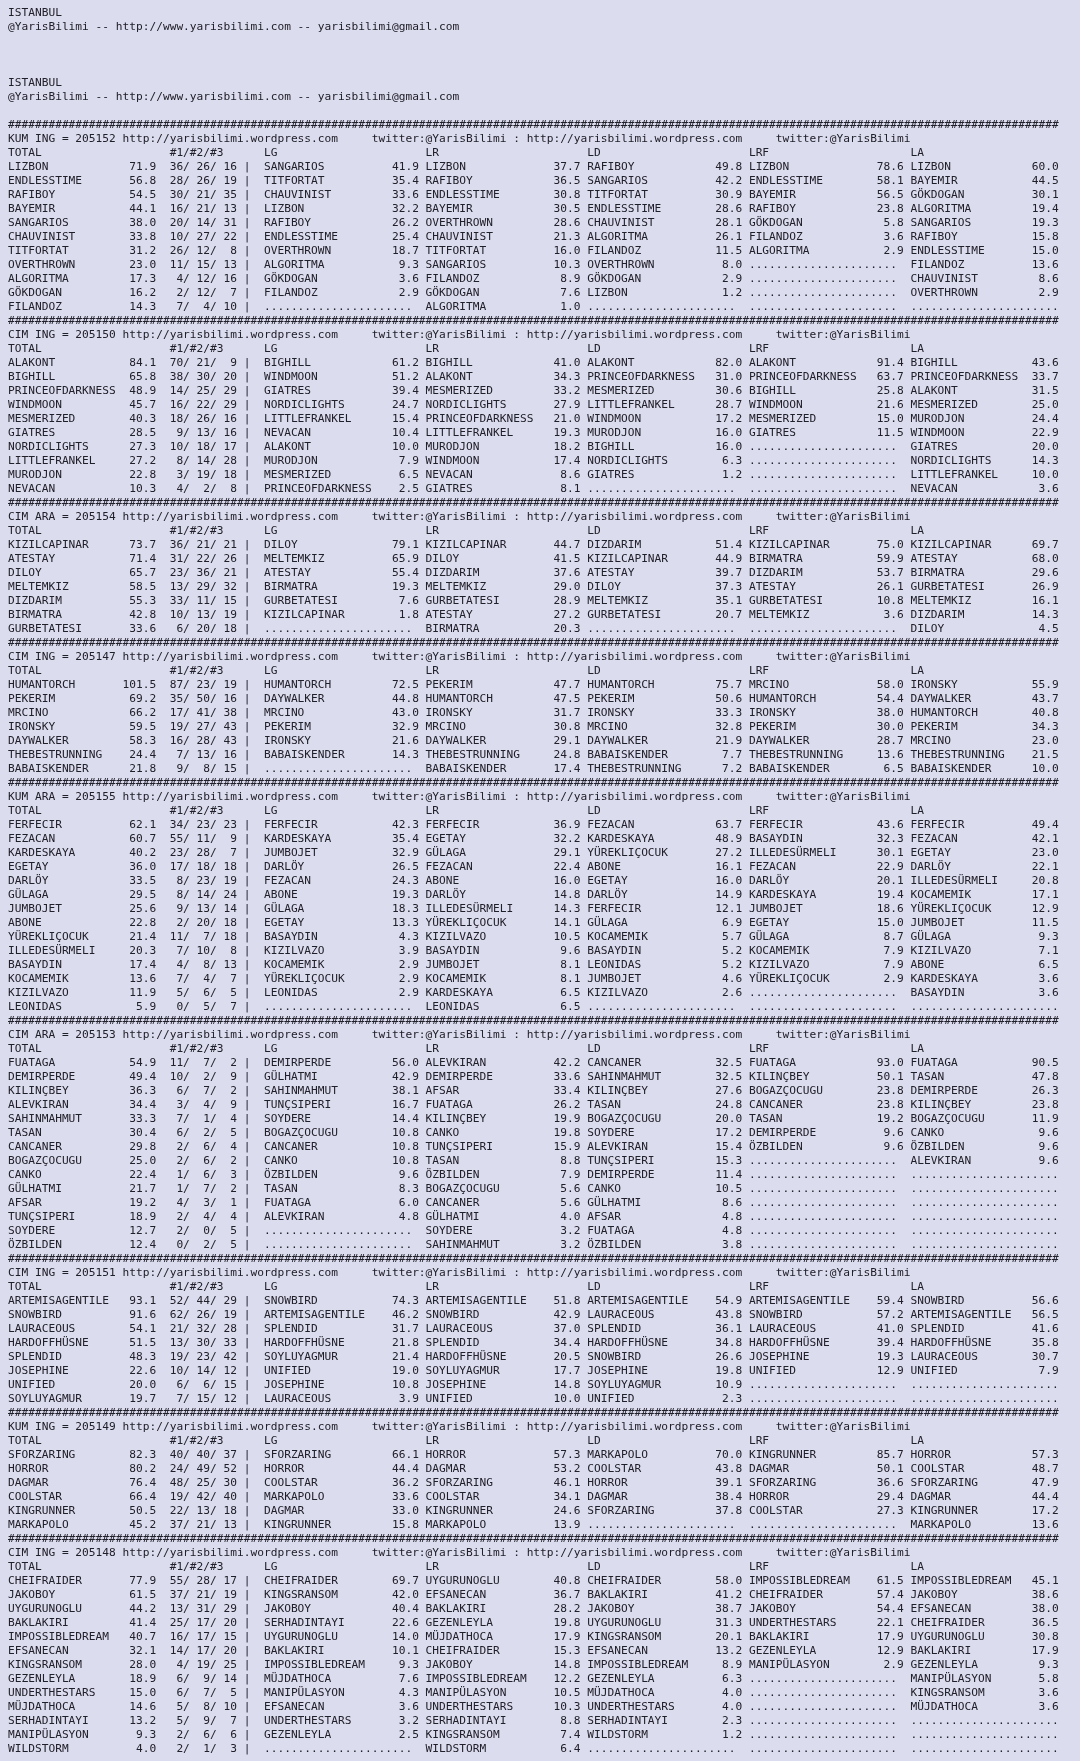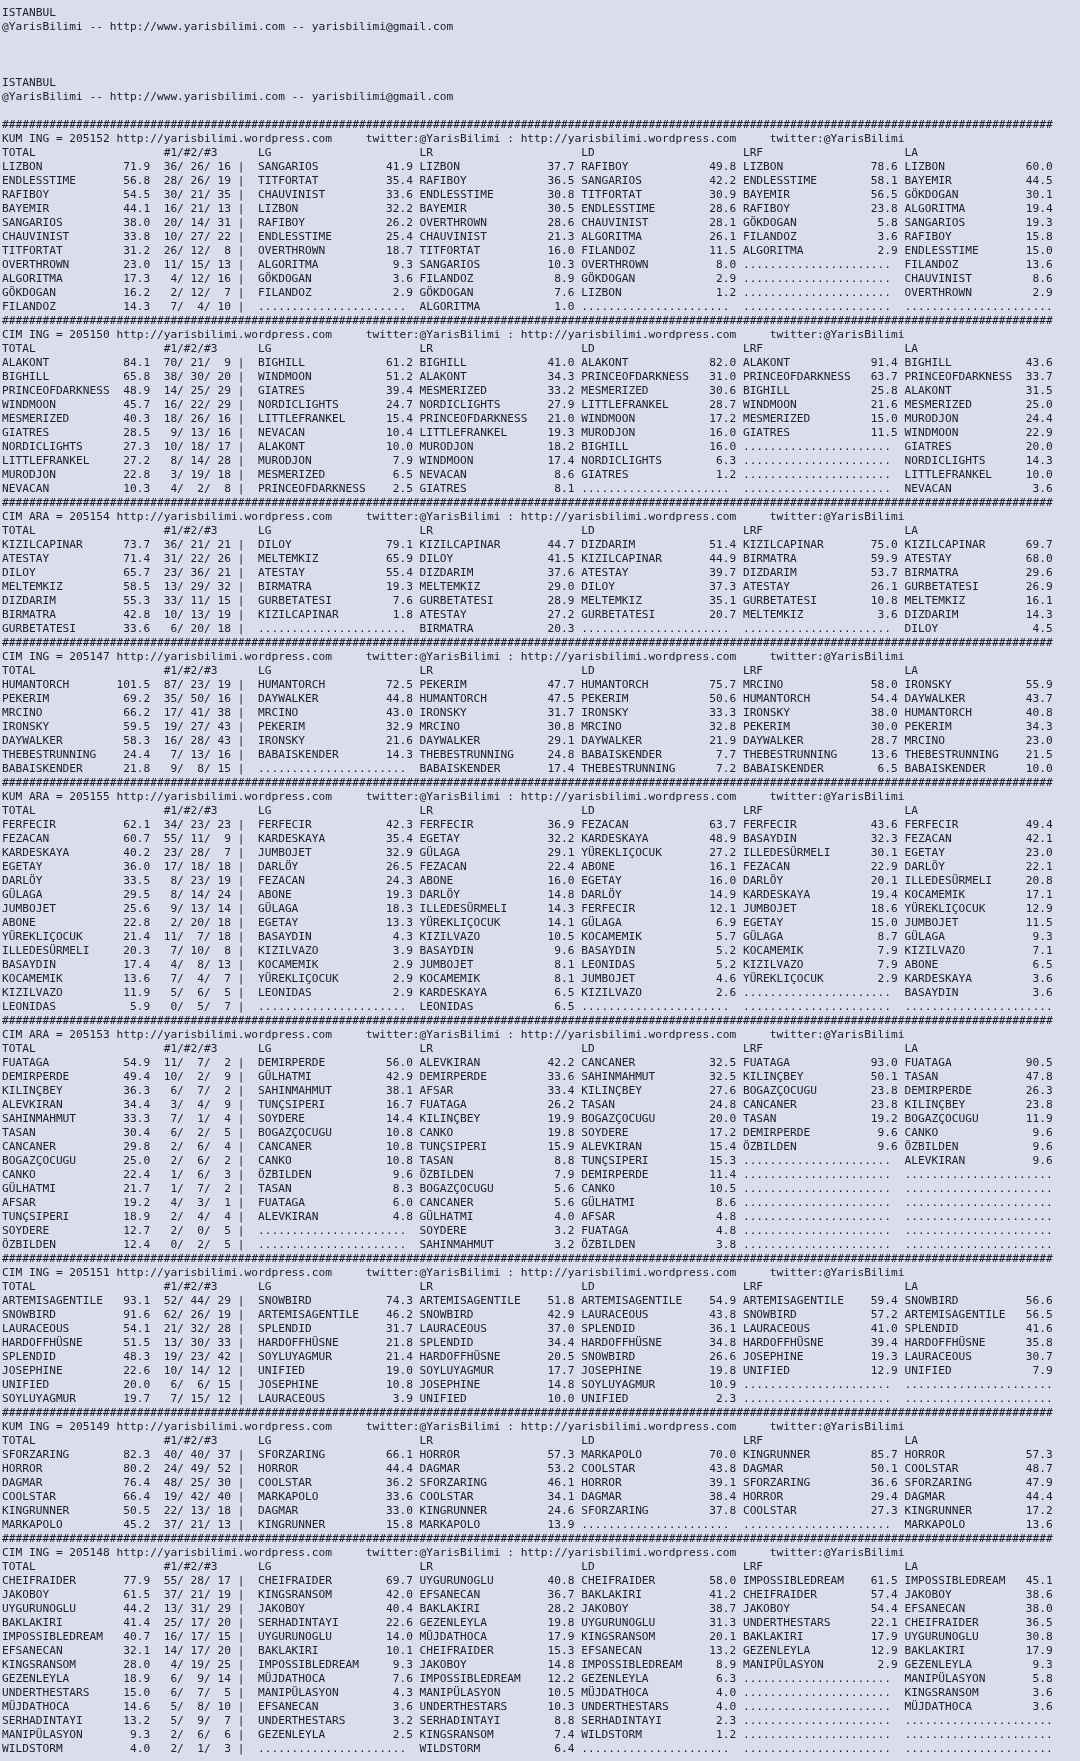--- a/index.html
+++ b/index.html
@@ -2,21 +2,21 @@
 <html><head>
 <meta charset="utf-8">
 <style>
   html,body{margin:0;padding:0}
   body{
     width:1080px;height:1761px;overflow:hidden;
     background:#dcdcef;color:#20202a;
     font-family:"DejaVu Sans Mono","Liberation Mono",monospace;
     font-size:11.2px;line-height:14px;
   }
-  .page{padding:6px 0 0 2px}
+  .page{padding:6px 0 0 8px}
   .ln{height:14px;white-space:pre}
   pre{margin:0;font:inherit;white-space:pre}
   .sec{display:block}
 </style>
 </head>
 <body style="background: rgb(220, 220, 239); color: rgb(32, 32, 42);">
 
 <div class="page">
   <div class="ln"><span>ISTANBUL</span></div>
   <div class="ln"><span>@YarisBilimi -- http://www.yarisbilimi.com -- yarisbilimi@gmail.com</span></div>

